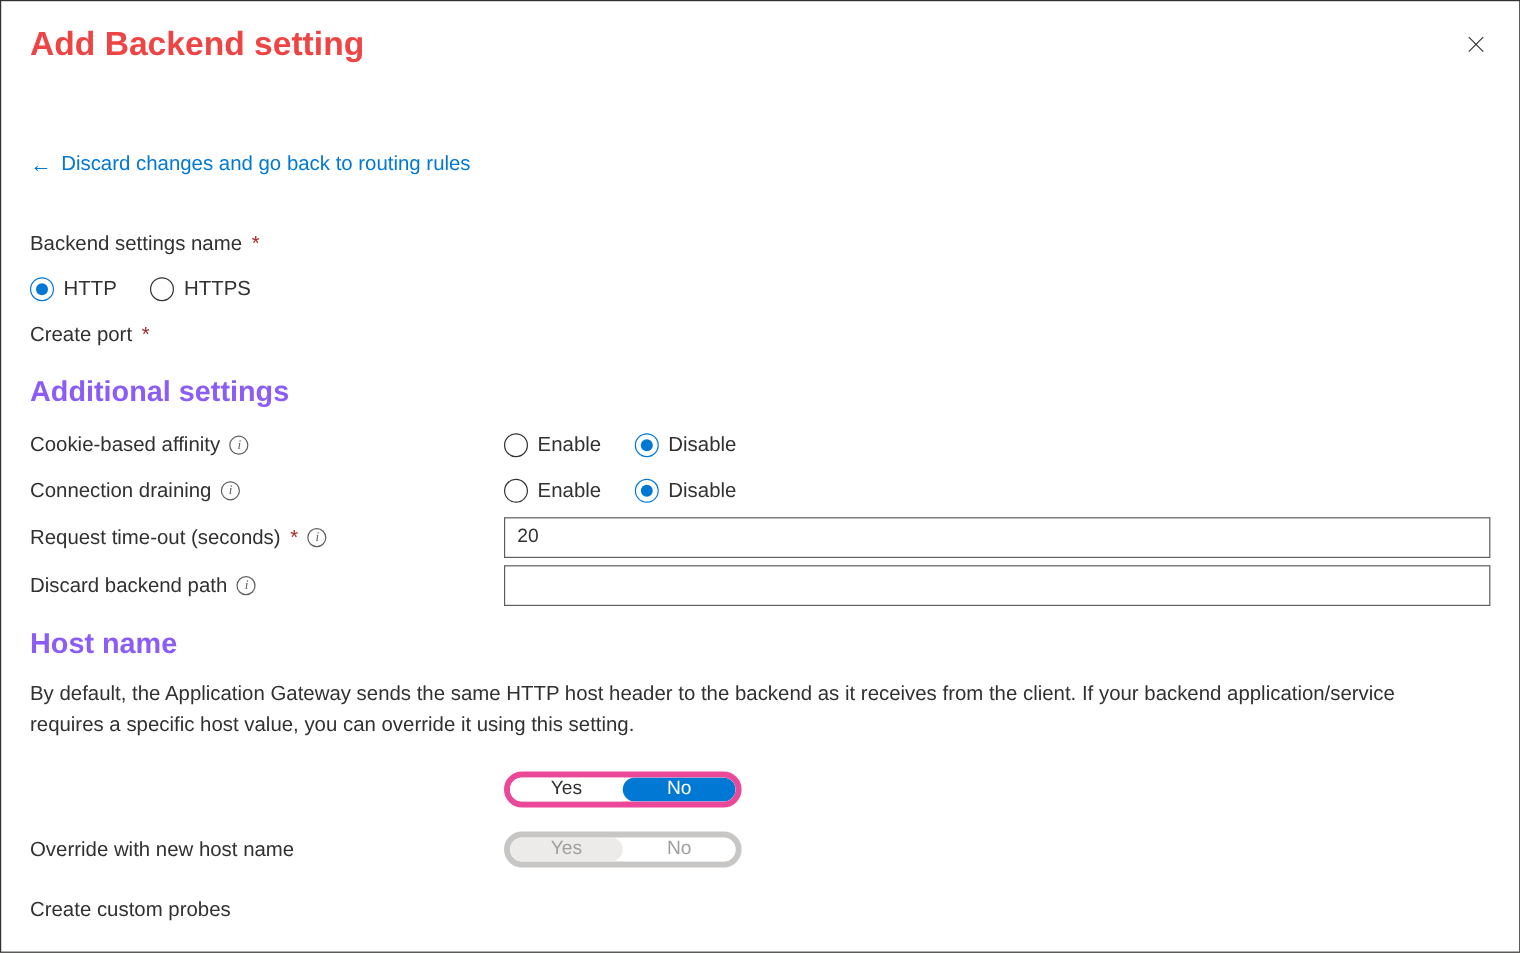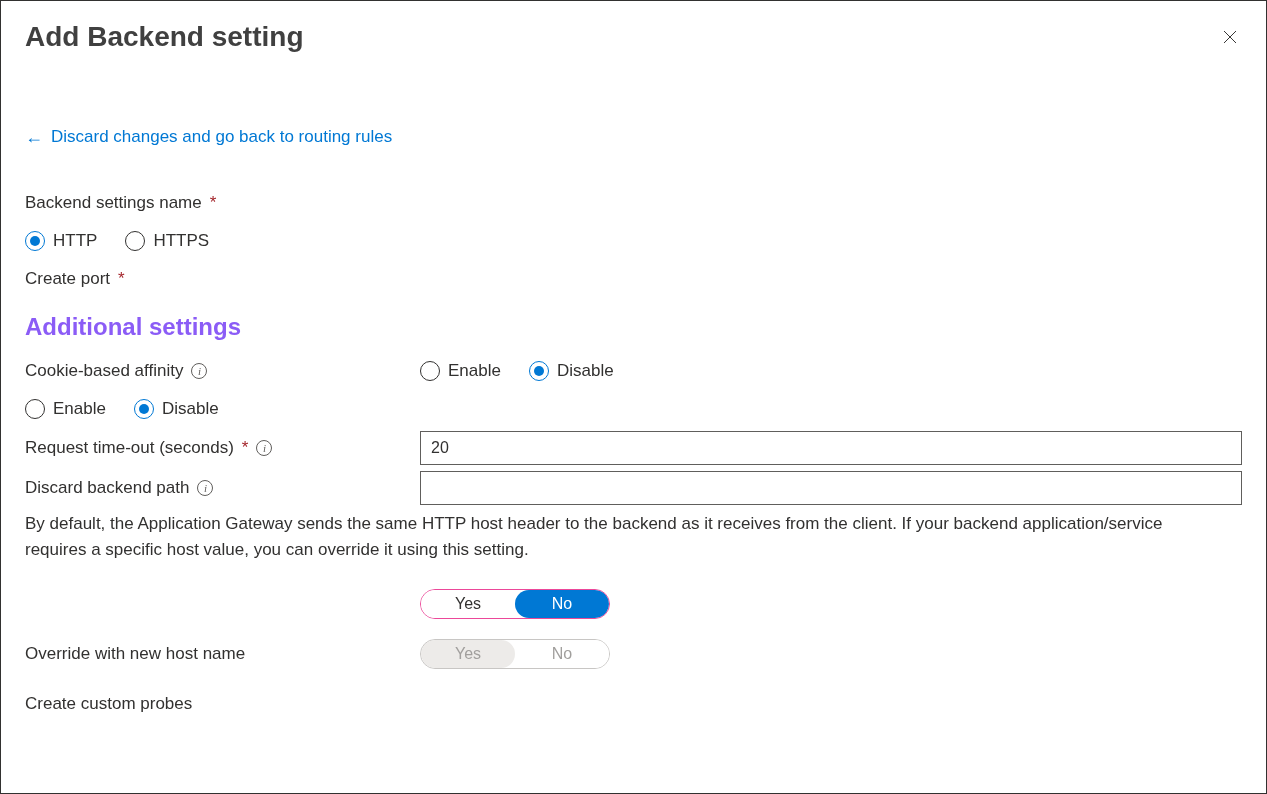--- a/index.html
+++ b/index.html
@@ -15,21 +15,21 @@
       position: relative;
     }
     .header {
       display: flex;
       justify-content: space-between;
       align-items: flex-start;
     }
     .title {
       font-size: 28px;
       font-weight: 600;
-      color: #404040;
+      color: #ef4444;
     }
     .close-icon {
       cursor: pointer;
       width: 24px;
       height: 24px;
       display: flex;
       align-items: center;
       justify-content: center;
       color: #323130;
       margin-top: 4px;
@@ -145,21 +145,21 @@
     .description {
       font-size: 17px;
       line-height: 1.5;
       color: #323130;
       margin-bottom: 26px;
       max-width: 1200px;
     }
 
     .pill-toggle {
       display: inline-flex;
-      border: 1px solid #ec4899;
+      border: 5px solid #ec4899;
       border-radius: 999px;
       overflow: hidden;
       height: 30px;
     }
     .pill-toggle .opt {
       width: 94px;
       display: flex;
       align-items: center;
       justify-content: center;
       font-size: 16px;
@@ -247,20 +247,24 @@
         </label>
         <label class="radio-item">
           <span class="radio selected"></span>
           <span>Disable</span>
         </label>
       </div>
     </div>
   </div>
 
   <div class="row">
+    <div class="label-col">
+      <span>Connection draining</span>
+      <span class="info-icon"></span>
+    </div>
     <div class="control-col">
       <div class="radio-group">
         <label class="radio-item">
           <span class="radio"></span>
           <span>Enable</span>
         </label>
         <label class="radio-item">
           <span class="radio selected"></span>
           <span>Disable</span>
         </label>
@@ -282,20 +286,21 @@
   <div class="row">
     <div class="label-col">
       <span>Discard backend path</span>
       <span class="info-icon"></span>
     </div>
     <div class="control-col">
       <input type="text" value="" style="">
     </div>
   </div>
 
+  <div class="section-title">Host name</div>
 
   <p class="description">By default, the Application Gateway sends the same HTTP host header to the backend as it receives from the client. If your backend application/service requires a specific host value, you can override it using this setting.</p>
 
   <div class="row pill-row">
     <div class="label-col"></div>
     <div class="control-col">
       <div class="pill-toggle">
         <div class="opt">Yes</div>
         <div class="opt on">No</div>
       </div>

